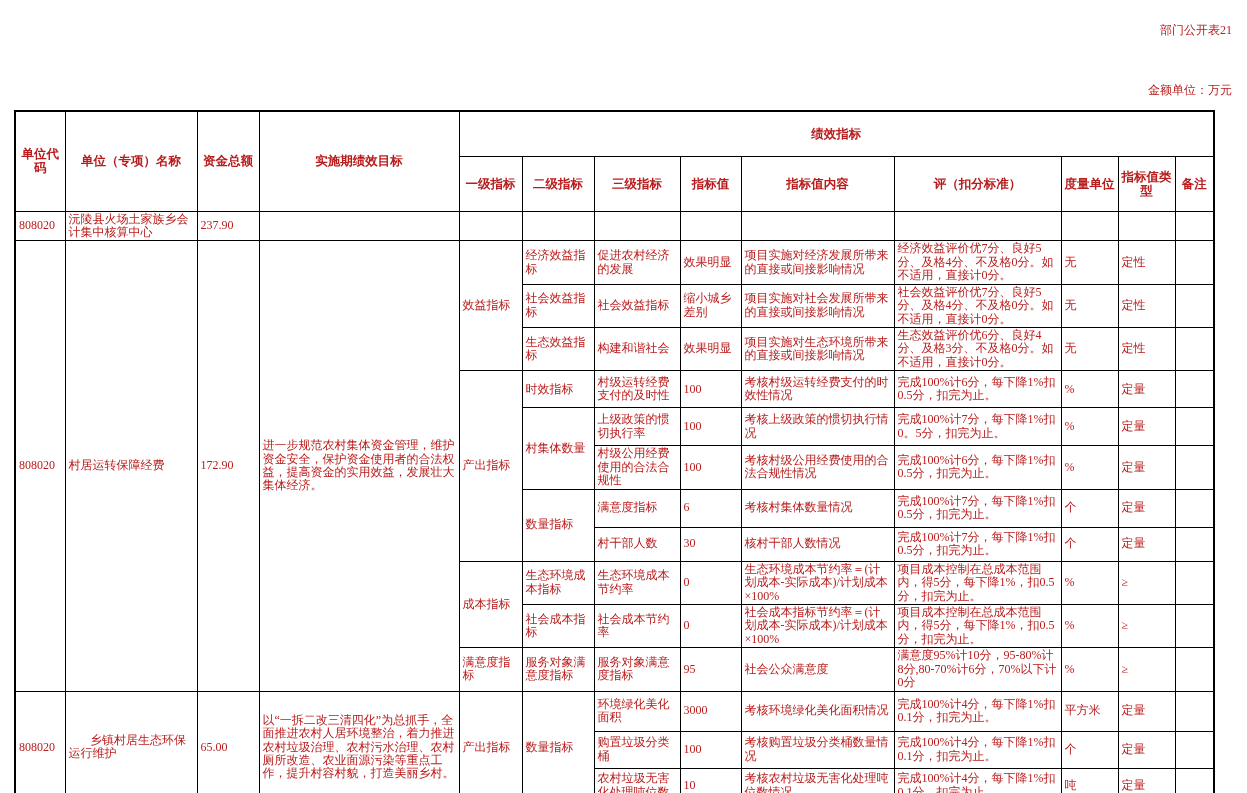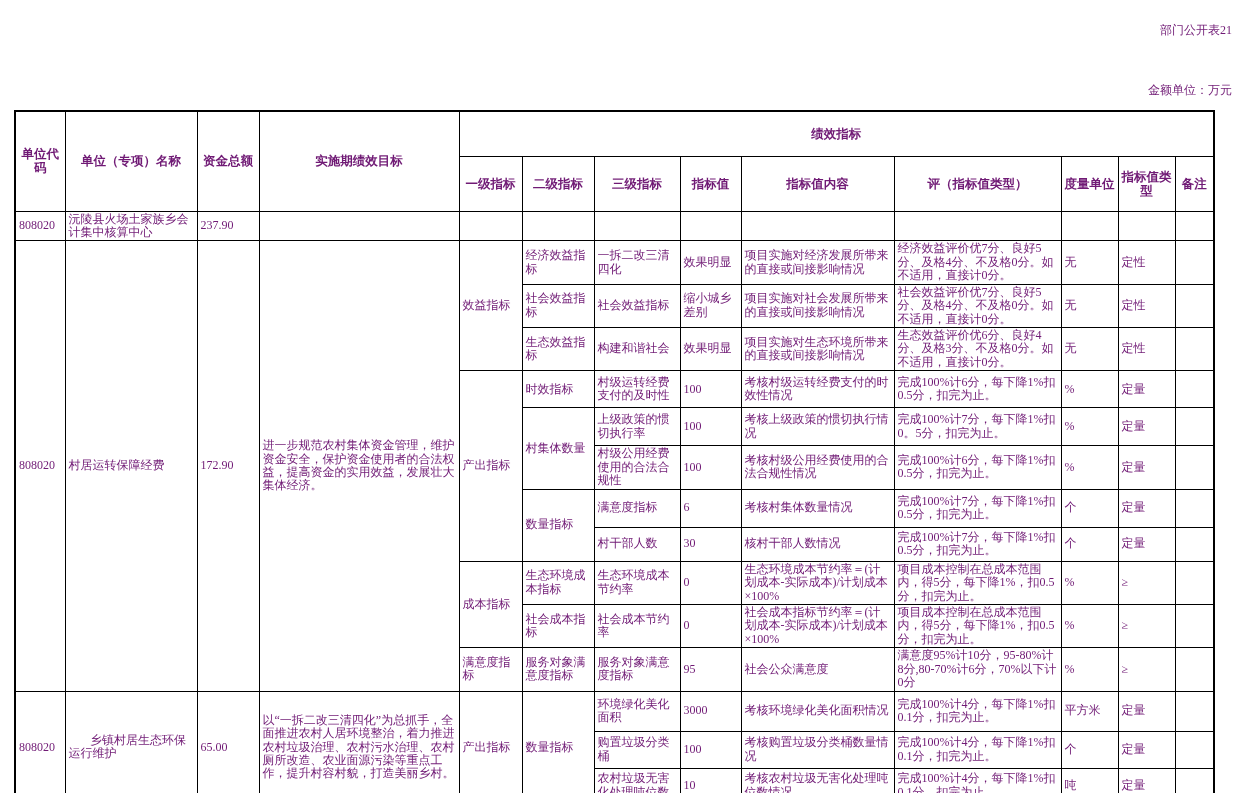--- a/index.html
+++ b/index.html
@@ -1,21 +1,21 @@
 <!DOCTYPE html>
 <html><head>
 <meta charset="utf-8">
 <style>
   html,body{margin:0;padding:0;background:#ffffff;}
   .sheet{
     position:relative;
     width:1247px;height:793px;
     background:#ffffff;
     font-family:"Liberation Serif","DejaVu Serif",serif;
-    color:#701a75;
+    color:#b91c1c;
     overflow:hidden;
   }
   .corner-label{
     position:absolute;top:22px;right:15px;
     font-size:12px;
   }
   .page-title{
     position:absolute;top:44px;left:0;width:100%;
     text-align:center;font-size:22px;font-weight:bold;
     letter-spacing:2px;
@@ -84,21 +84,21 @@
         <th rowspan="2">资金总额</th>
         <th rowspan="2">实施期绩效目标</th>
         <th colspan="9">绩效指标</th>
       </tr>
       <tr class="hdr2">
         <th>一级指标</th>
         <th>二级指标</th>
         <th>三级指标</th>
         <th>指标值</th>
         <th>指标值内容</th>
-        <th>评（指标值类型）</th>
+        <th>评（扣分标准）</th>
         <th>度量单位</th>
         <th>指标值类型</th>
         <th>备注</th>
       </tr>
     </thead>
     <tbody>
         <tr style="height: 28px;">
           <td class="col-code">808020</td>
           <td class="col-name">沅陵县火场土家族乡会计集中核算中心</td>
           <td class="col-fund">237.90</td>
@@ -113,21 +113,21 @@
           <td class="col-type"></td>
           <td class="col-remark"></td>
         </tr>
         <tr style="height: 39px;">
           <td rowspan="11" class="col-code">808020</td>
           <td rowspan="11" class="col-name center">村居运转保障经费</td>
           <td rowspan="11" class="col-fund">172.90</td>
           <td rowspan="11" class="col-goal">进一步规范农村集体资金管理，维护资金安全，保护资金使用者的合法权益，提高资金的实用效益，发展壮大集体经济。</td>
           <td rowspan="3" class="col-l1">效益指标</td>
           <td class="col-l2">经济效益指标</td>
-          <td class="col-l3">一拆二改三清四化</td>
+          <td class="col-l3">促进农村经济的发展</td>
           <td class="col-val">效果明显</td>
           <td class="col-content">项目实施对经济发展所带来的直接或间接影响情况</td>
           <td class="col-score">经济效益评价优7分、良好5分、及格4分、不及格0分。如不适用，直接计0分。</td>
           <td class="col-unit">无</td>
           <td class="col-type">定性</td>
           <td class="col-remark"></td>
         </tr>
         <tr style="height: 39px;">
           <td class="col-l2">社会效益指标</td>
           <td class="col-l3">社会效益指标</td>

